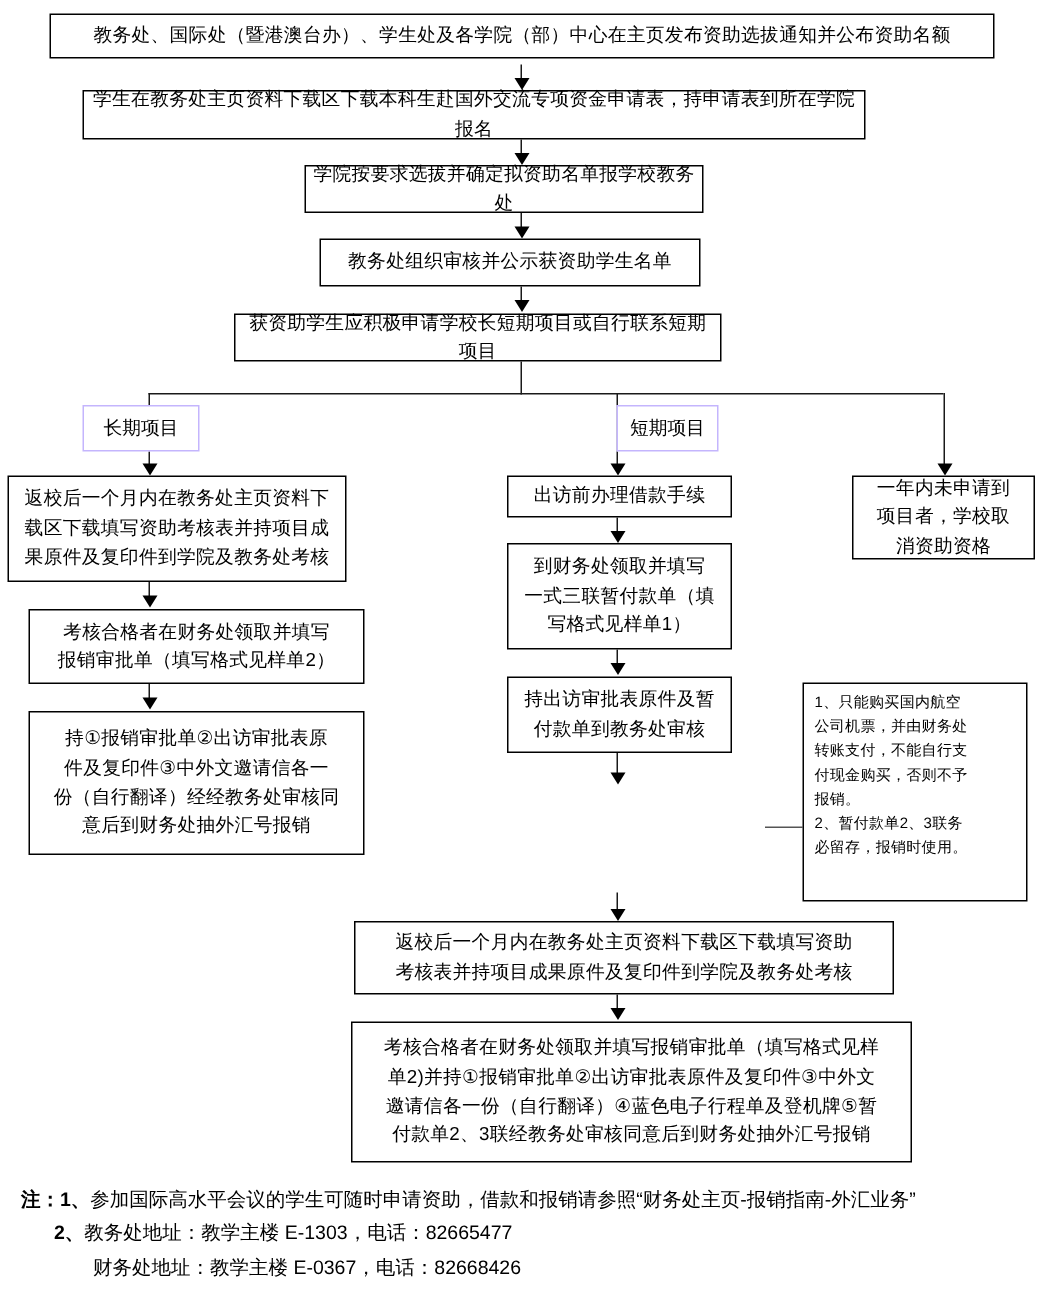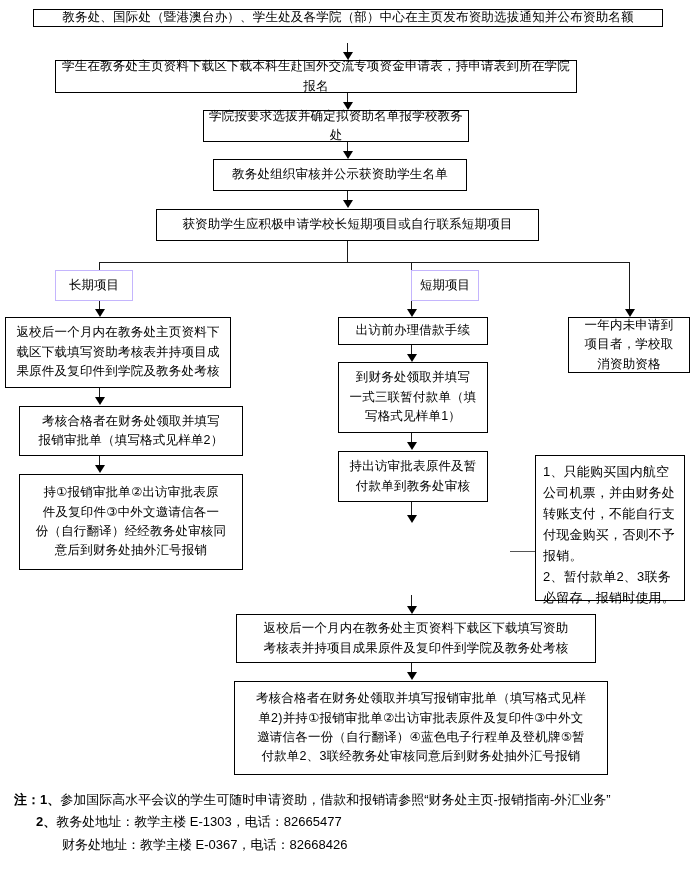--- a/index.html
+++ b/index.html
@@ -32,21 +32,21 @@
     letter-spacing: 0.2px;
     padding: 1px 3px;
     white-space: pre-line;
   }
   .box.note {
     justify-content: flex-start;
     text-align: left;
     align-items: flex-start;
     padding: 5px 6px 4px 7px;
     line-height: 1.62;
-    font-size: 13px;
+    font-size: 10px;
   }
   .label-box {
     position: absolute;
     border: 1px solid #c4b5fd;
     box-sizing: border-box;
     background: #ffffff;
     display: flex;
     align-items: center;
     justify-content: center;
     font-size: 12.5px;
@@ -84,21 +84,21 @@
   .note-head { font-weight: bold; }
   .note-num { font-weight: bold; }
   .indent1 { padding-left: 22px; }
   .indent2 { padding-left: 48px; }
 </style>
 </head>
 <body>
 
 <div id="canvas">
 
-  <div class="box" style="left:33px; top:9px; width:630px; height:18px;">
+  <div class="box" style="left:33px; top:9px; width:630px; height:30px;">
     <span>教务处、国际处（暨港澳台办）、学生处及各学院（部）中心在主页发布资助选拔通知并公布资助名额</span>
   </div>
   <div class="vline" style="left:347px; top:43px; height:11px;"></div>
   <div class="arrow" style="left:343px; top:52px;"></div>
 
   <div class="box" style="left:55px; top:60px; width:522px; height:33px;">
     <span>学生在教务处主页资料下载区下载本科生赴国外交流专项资金申请表，持申请表到所在学院报名</span>
   </div>
   <div class="vline" style="left:347px; top:93px; height:10px;"></div>
   <div class="arrow" style="left:343px; top:102px;"></div>
@@ -108,21 +108,21 @@
   </div>
   <div class="vline" style="left:347px; top:142px; height:10px;"></div>
   <div class="arrow" style="left:343px; top:151px;"></div>
 
   <div class="box" style="left:213px; top:159px; width:254px; height:32px;">
     <span>教务处组织审核并公示获资助学生名单</span>
   </div>
   <div class="vline" style="left:347px; top:191px; height:11px;"></div>
   <div class="arrow" style="left:343px; top:200px;"></div>
 
-  <div class="box" style="left:156px; top:209px; width:383px; height:32px;">
+  <div class="box" style="left:156px; top:209px; width:325px; height:32px;">
     <span>获资助学生应积极申请学校长短期项目或自行联系短期项目</span>
   </div>
 
   <div class="vline" style="left:347px; top:241px; height:22px;"></div>
   <div class="hline" style="left:99px; top:262px; width:530px;"></div>
 
   <div class="vline" style="left:99px; top:262px; height:48px;"></div>
   <div class="arrow" style="left:95px; top:309px;"></div>
 
   <div class="vline" style="left:411px; top:262px; height:48px;"></div>

